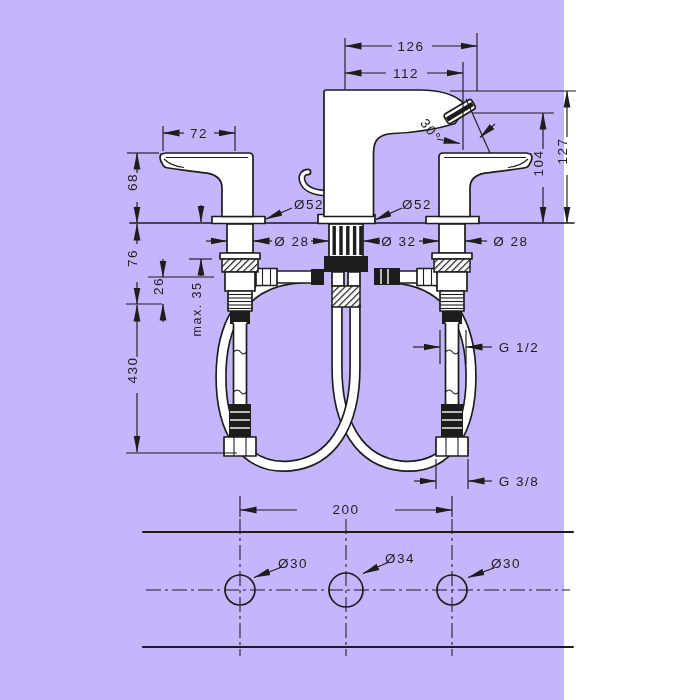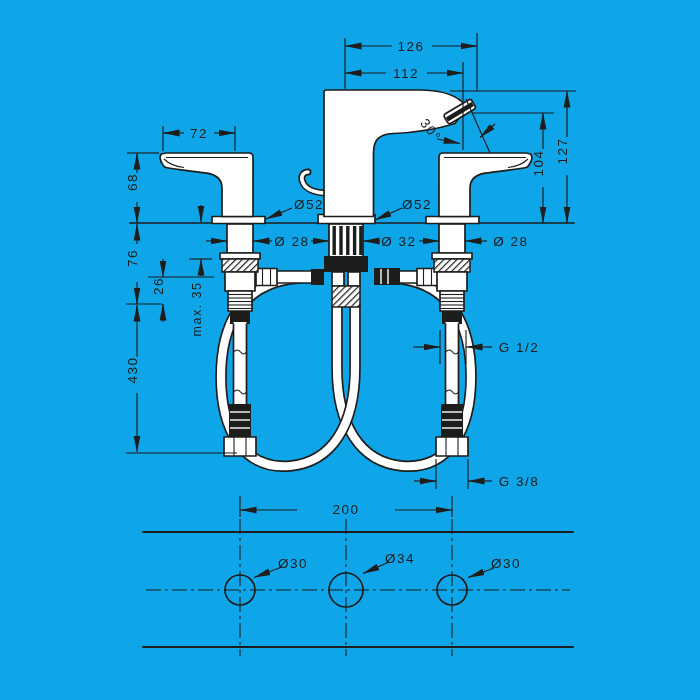--- a/index.html
+++ b/index.html
@@ -1,16 +1,16 @@
 <!DOCTYPE html>
 <html><head>
 <meta charset="utf-8">
 <style>
   html,body{margin:0;padding:0;background:#fff;width:700px;height:700px;overflow:hidden}
-  #stage{width:700px;height:700px;position:relative;background:#0ea5e9}
+  #stage{width:564px;height:700px;position:relative;background:#c4b5fd}
   svg{display:block}
   svg text{font-family:"Liberation Sans",sans-serif;font-size:13.5px;fill:#1d1d1b;letter-spacing:1.5px}
   svg text.small{font-size:12.5px}
   .d{stroke:#1d1d1b;stroke-width:1.15;fill:none;stroke-linecap:butt}
   .s{stroke:#1d1d1b;stroke-width:1.7;fill:none;stroke-linejoin:round;stroke-linecap:round}
   .sf{stroke:#1d1d1b;stroke-width:1.7;fill:#fff;stroke-linejoin:round}
   .blk{fill:#1d1d1b;stroke:none}
   .wl{stroke:#fff;stroke-width:1.4;fill:none}
   .thin{stroke:#1d1d1b;stroke-width:1.1;fill:none}
   .dash{stroke:#1d1d1b;stroke-width:1.05;fill:none;stroke-dasharray:15 4 3 4}

